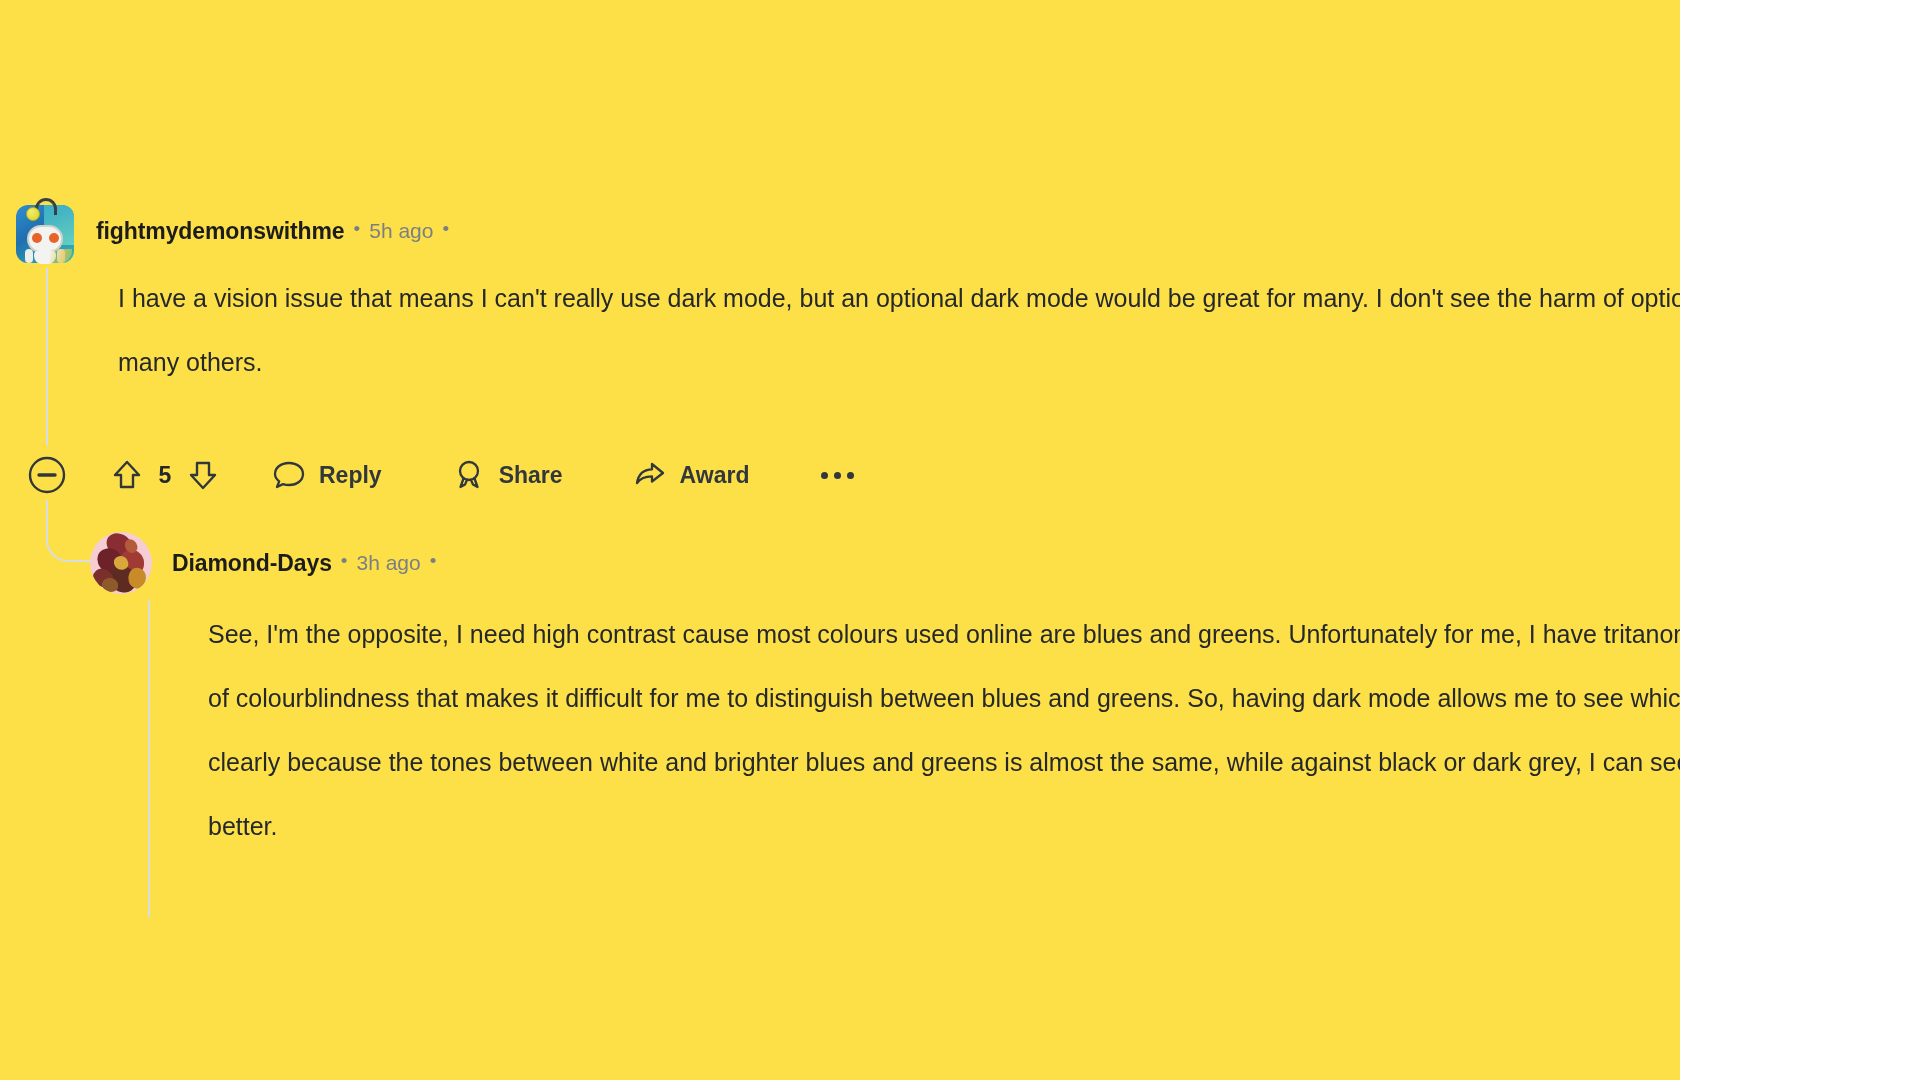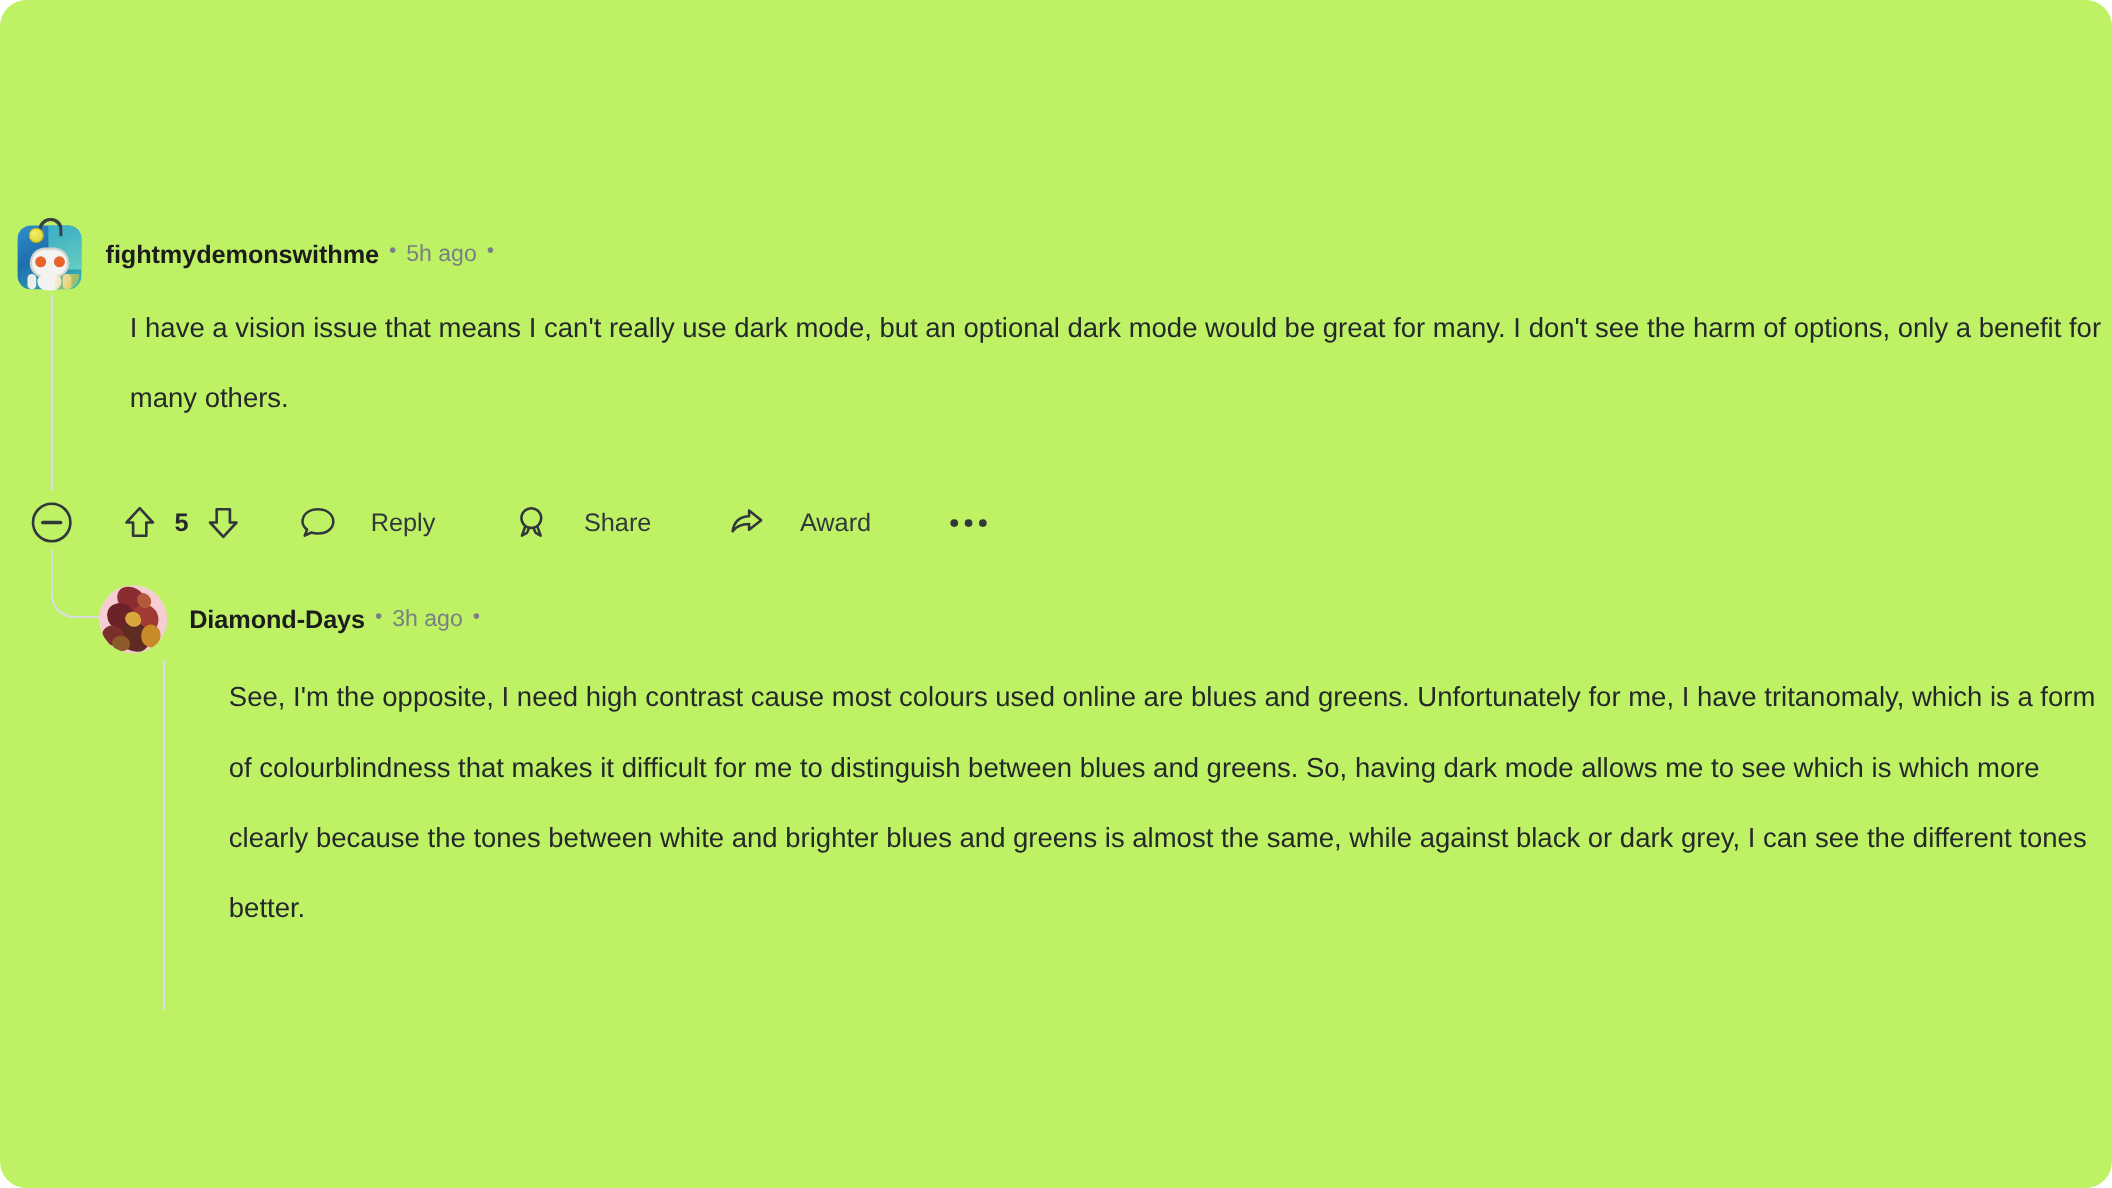--- a/index.html
+++ b/index.html
@@ -9,25 +9,24 @@
     padding: 0;
     width: 1920px;
     height: 1080px;
     background: #ffffff;
     font-family: "Liberation Sans", sans-serif;
     -webkit-font-smoothing: antialiased;
   }
 
   #root {
     position: relative;
-    width: 1920px;
+    width: 1680px;
     height: 1080px;
-    background: #bef264;
+    background: #fde047;
     overflow: hidden;
-    border-radius: 24px;
   }
 
   
   .comment-thread {
     position: absolute;
     left: 0;
     top: 0;
     width: 1920px;
   }
 
@@ -215,23 +214,23 @@
     align-items: center;
   }
   .act {
     display: flex;
     align-items: center;
     cursor: pointer;
     color: #32373c;
   }
   .act-label {
     font-size: 23px;
-    font-weight: 400;
+    font-weight: 700;
     color: #32373c;
-    margin-left: 31px;
+    margin-left: 13px;
     white-space: nowrap;
   }
   .collapse-btn {
     width: 42px;
     height: 42px;
     flex: 0 0 auto;
     margin-right: 42px;
   }
   .vote-group { display: flex; align-items: center; }
   .vote-btn { width: 34px; height: 34px; flex: 0 0 auto; cursor: pointer; }

